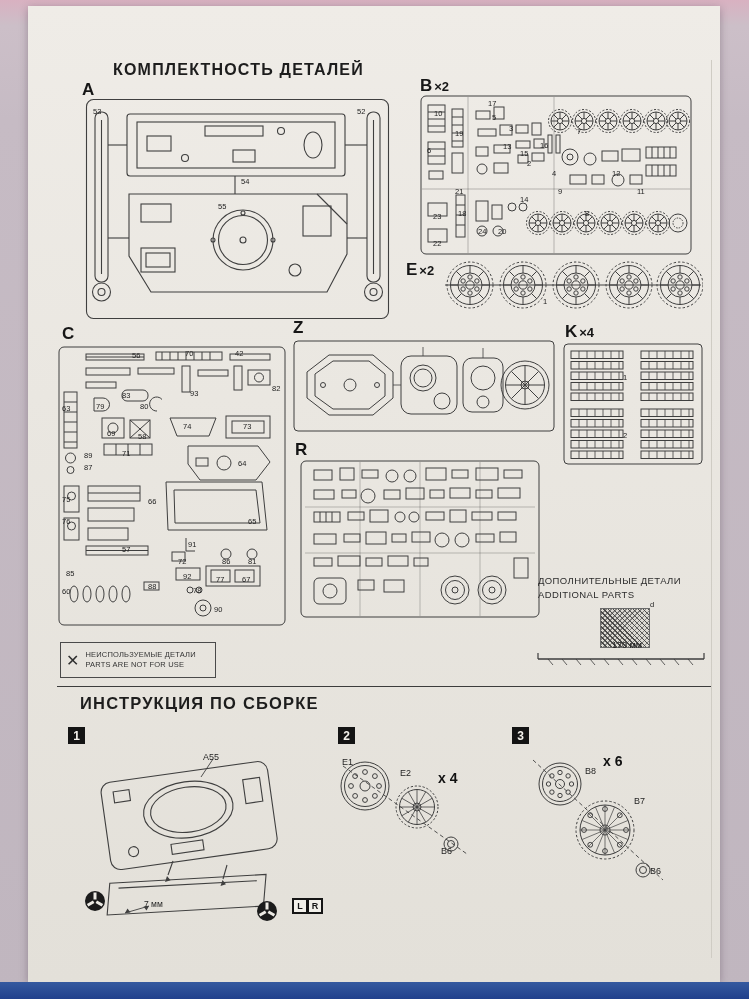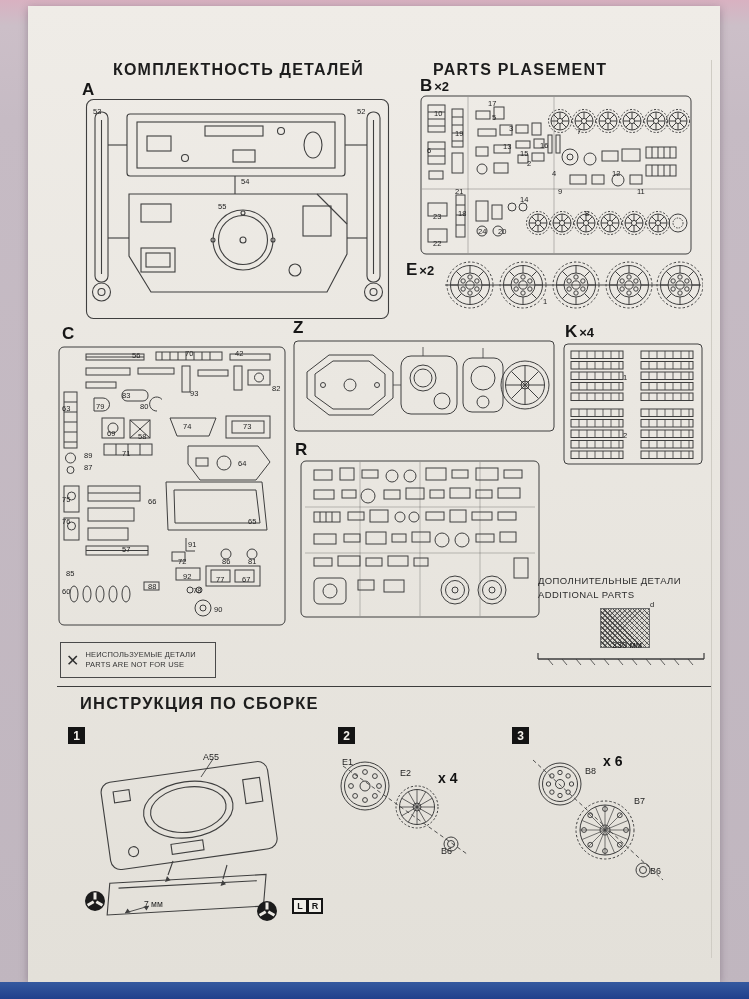--- a/index.html
+++ b/index.html
@@ -36,21 +36,20 @@
     font-weight:bold;font-size:9px;display:flex;align-items:center;justify-content:center;}
   .stepsvg{position:absolute;}
 </style>
 </head>
 <body>
 
 <div class="page">
   <div class="paper"></div>
 
   <div class="h1" style="left:113px;top:61px;">КОМПЛЕКТНОСТЬ ДЕТАЛЕЙ</div>
-  <div class="h1" style="left:433px;top:61px;">PARTS PLASEMENT</div>
 
   <div class="sletter" style="left:82px;top:80px;"><span>A</span></div>
   <div class="sletter" style="left:420px;top:76px;"><span>B</span><span class="mult">×2</span></div>
   <div class="sletter" style="left:406px;top:260px;"><span>E</span><span class="mult">×2</span></div>
   <div class="sletter" style="left:62px;top:324px;"><span>C</span></div>
   <div class="sletter" style="left:293px;top:318px;"><span>Z</span></div>
   <div class="sletter" style="left:565px;top:322px;"><span>K</span><span class="mult">×4</span></div>
   <div class="sletter" style="left:295px;top:440px;"><span>R</span></div>
 
   <div class="sprue" style="left:85px;top:98px;width:305px;height:222px;">
@@ -453,21 +452,21 @@
           <rect x="58" y="120" width="16" height="10"></rect>
           <rect x="84" y="120" width="20" height="12"></rect>
       </g>
     </svg>
   </div>
 
   <div class="addl" style="left:538px;top:575px;">ДОПОЛНИТЕЛЬНЫЕ ДЕТАЛИ</div>
   <div class="addl" style="left:538px;top:589px;">ADDITIONAL PARTS</div>
   <div class="plabel" style="left:650px;top:601px;">d</div>
   <div class="mesh"></div>
-  <div class="scale-label" style="left:612px;top:640px;">230 мм</div>
+  <div class="scale-label" style="left:612px;top:640px;">170 мм</div>
   <svg class="stepsvg" style="left:536px;top:650px;" width="170" height="18" viewBox="0 0 170 18">
     <g stroke="#3c3c3c" fill="none">
       <line x1="2" y1="9" x2="168" y2="9" stroke-width="1.4"></line>
       <path d="M2 3 V9 M168 3 V9" stroke-width="1.2"></path>
       <path d="M12 9 l5 6 M26 9 l5 6 M40 9 l5 6 M54 9 l5 6 M68 9 l5 6 M82 9 l5 6 M96 9 l5 6 M110 9 l5 6 M124 9 l5 6 M138 9 l5 6 M152 9 l5 6" stroke-width=".8"></path>
     </g>
   </svg>
 
   <div class="note-box">
     <span class="xmark">✕</span>

